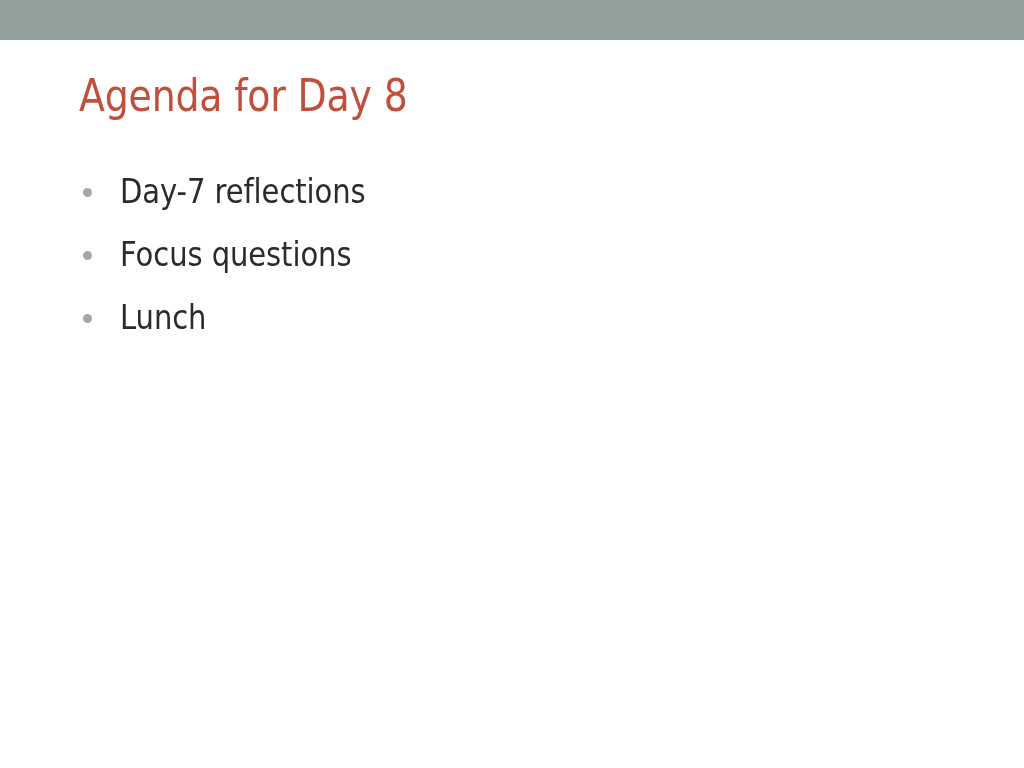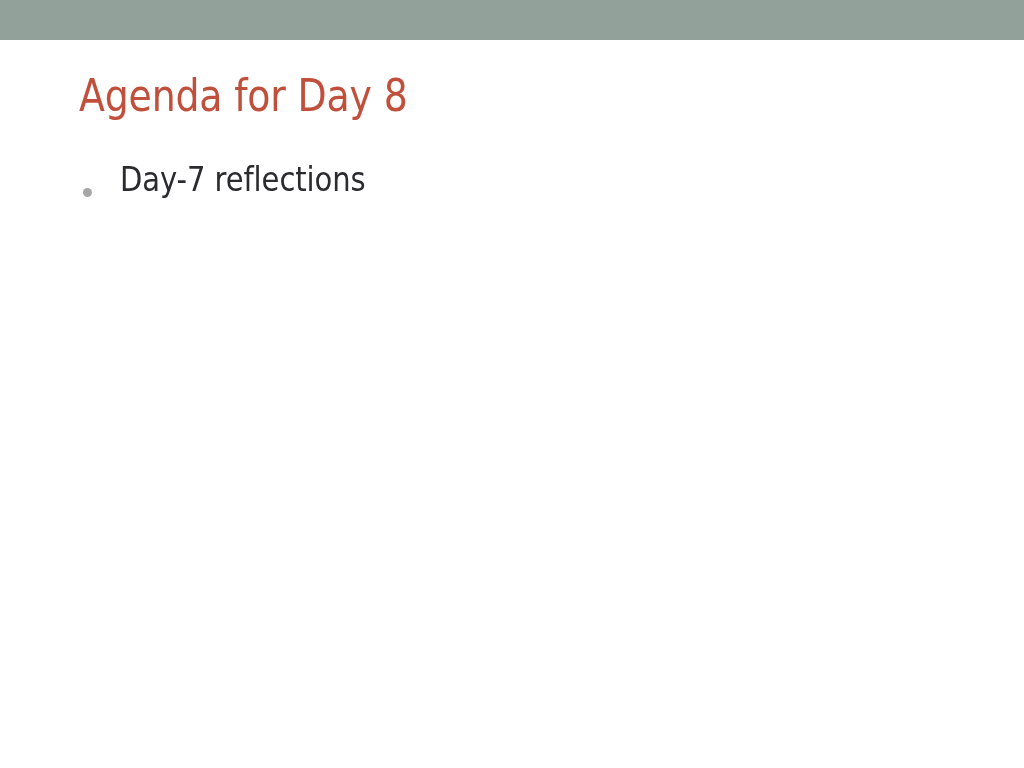--- a/index.html
+++ b/index.html
@@ -57,21 +57,21 @@
     margin: 0;
     padding: 0;
     list-style: none;
   }
 
   .bullet-item {
     position: relative;
     height: 63px;
     padding-left: 41px;
     display: flex;
-    align-items: flex-start;
+    align-items: center;
   }
 
   .bullet-dot {
     position: absolute;
     left: 4px;
     top: 50%;
     width: 9px;
     height: 9px;
     margin-top: -4px;
     border-radius: 50%;
@@ -98,15 +98,23 @@
 
   <div class="top-band"></div>
 
   <div class="title">Agenda for Day 8</div>
 
   <ul class="bullet-list">
     <li class="bullet-item">
       <span class="bullet-dot"></span>
       <span class="bullet-text">Day-7 reflections</span>
     </li>
+    <li class="bullet-item">
+      <span class="bullet-dot"></span>
+      <span class="bullet-text">Focus questions</span>
+    </li>
+    <li class="bullet-item">
+      <span class="bullet-dot"></span>
+      <span class="bullet-text">Lunch</span>
+    </li>
   </ul>
 
 </div>
 
 </body></html>

